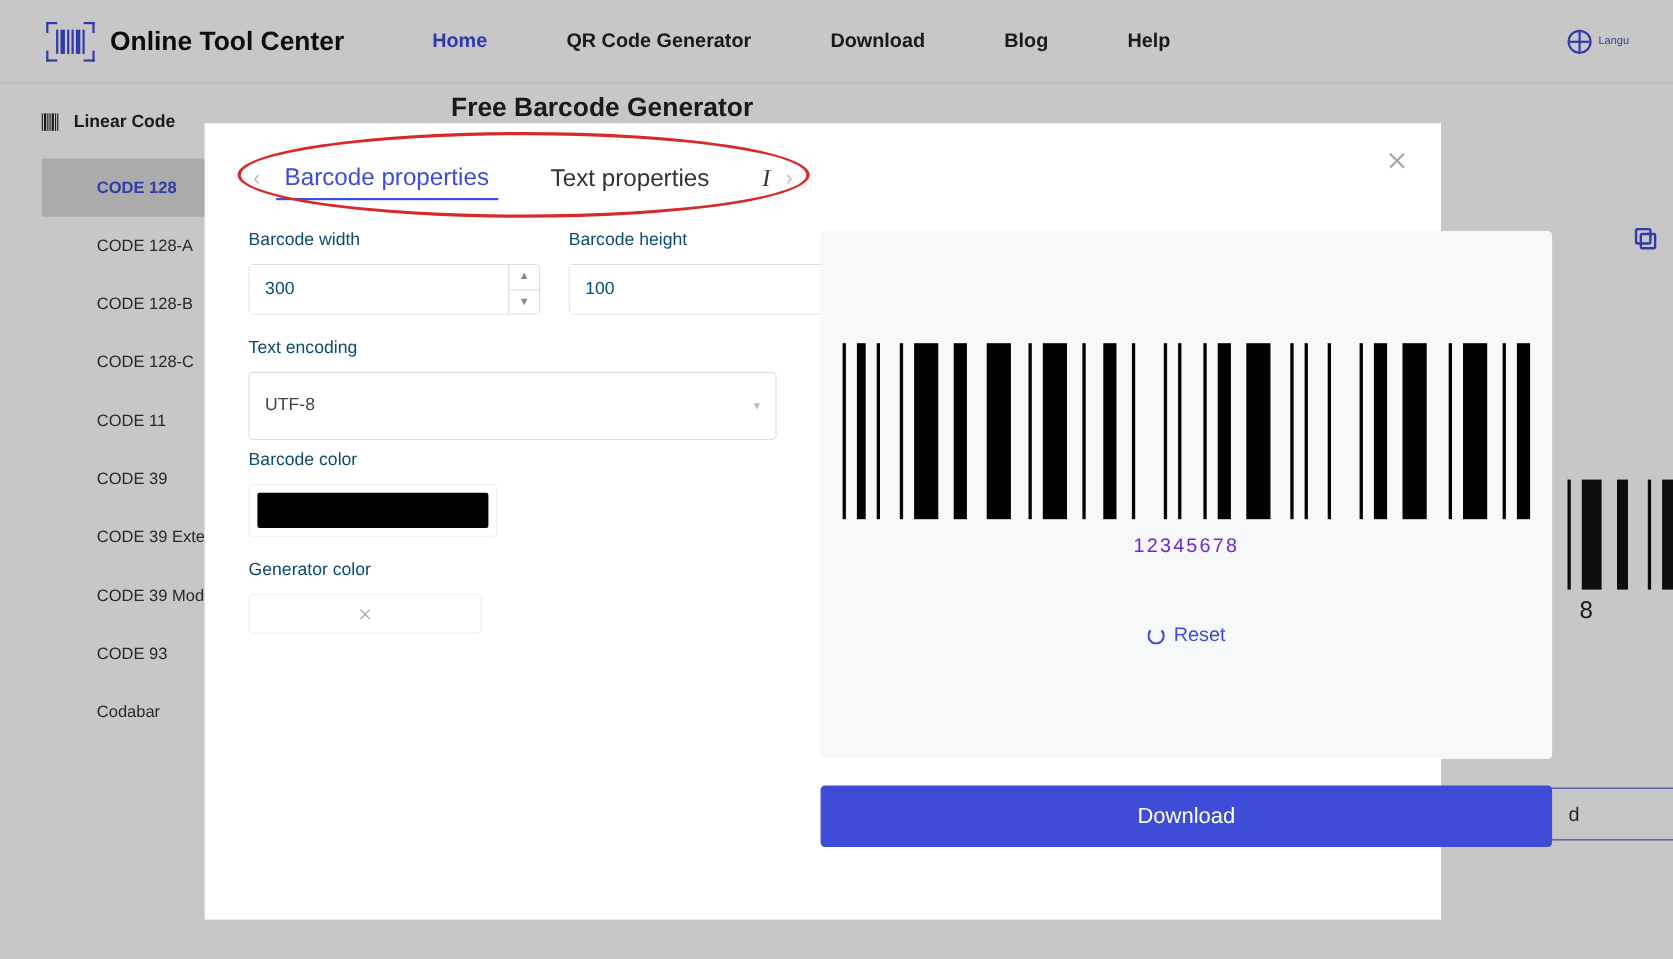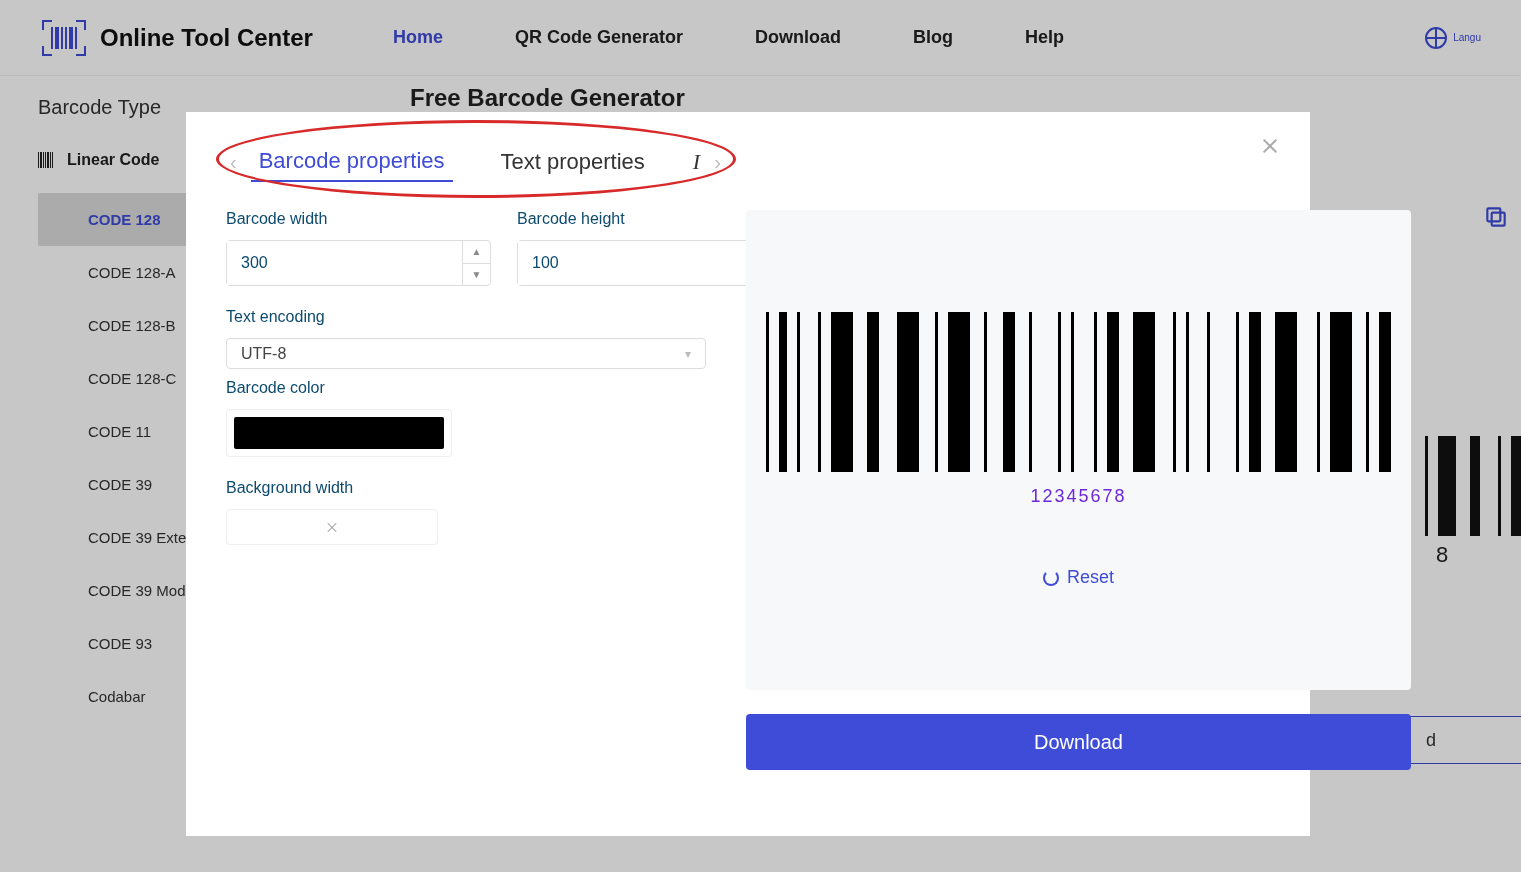--- a/index.html
+++ b/index.html
@@ -337,21 +337,21 @@
       align-items: center;
       justify-content: center;
       cursor: pointer;
       font-size: 10px;
       color: #888;
     }
     .spinner-btn:first-child { border-bottom: 1px solid #ddd; }
     .select {
       border: 1px solid #ddd;
       border-radius: 4px;
-      height: 31px;
+      height: 62px;
       display: flex;
       align-items: center;
       padding: 0 14px;
       justify-content: space-between;
       color: #444;
       font-size: 16px;
       cursor: pointer;
     }
     .select-arrow {
       color: #bbb;
@@ -472,21 +472,20 @@
     <div class="nav-item">Help</div>
   </div>
   <div class="language">
     <div class="globe-icon"></div>
     <span>Langu</span>
   </div>
 </div>
 
 <div class="bg-page">
   <div class="sidebar">
-    <div class="sidebar-title">Barcode Type</div>
     <div class="side-cat">
       <div class="mini-barcode">
         <span></span>
           <span class="w2"></span>
           <span></span>
           <span></span>
           <span class="w2"></span>
           <span></span>
           <span></span>
       </div>
@@ -580,21 +579,21 @@
           <span class="select-arrow">▾</span>
         </div>
       </div>
       <div class="form-group" style="margin-bottom:22px;">
         <label class="form-label">Barcode color</label>
         <div class="color-box">
           <div class="color-swatch" style="background:#000000;"></div>
         </div>
       </div>
       <div class="form-group" style="margin-bottom:22px;">
-        <label class="form-label">Background width</label>
+        <label class="form-label">Generator color</label>
         <div class="color-box" style="width:212px;height:36px;padding:3px;">
           <div class="color-swatch none"></div>
         </div>
       </div>
     </div>
     <div class="preview-col">
       <div class="preview-box">
         <div class="barcode" id="barcode-bars">
             <span style="width: 3px; height: 160px;"></span>
             <span style="width: 4px; background: transparent; height: 160px;"></span>

